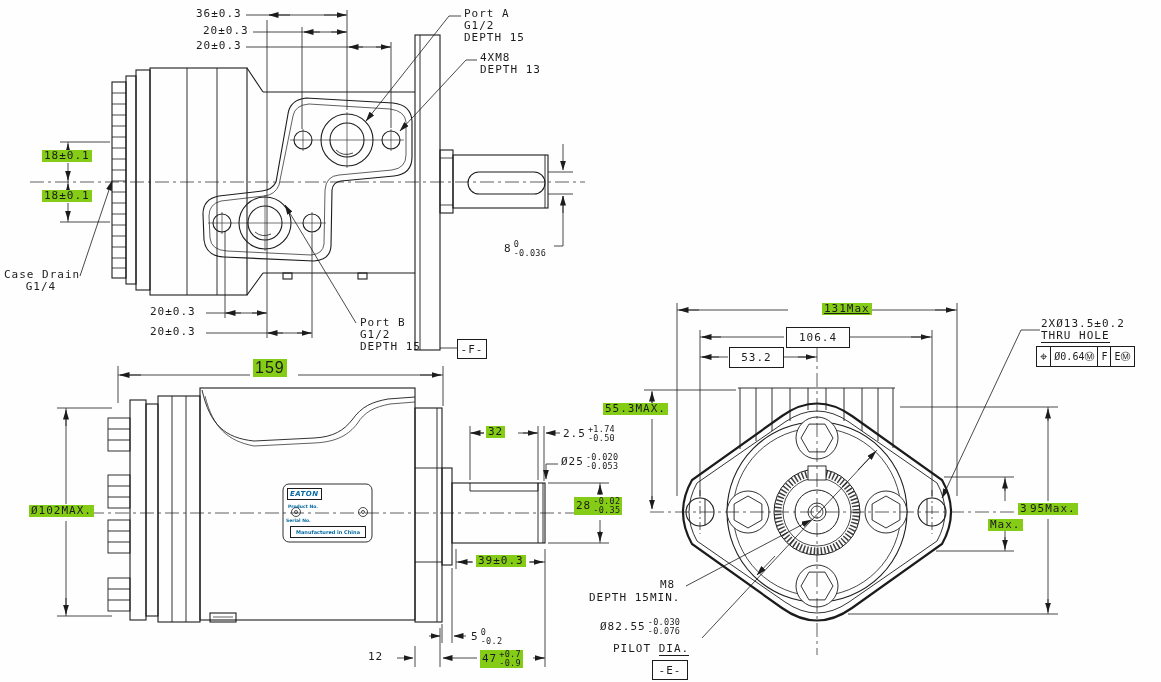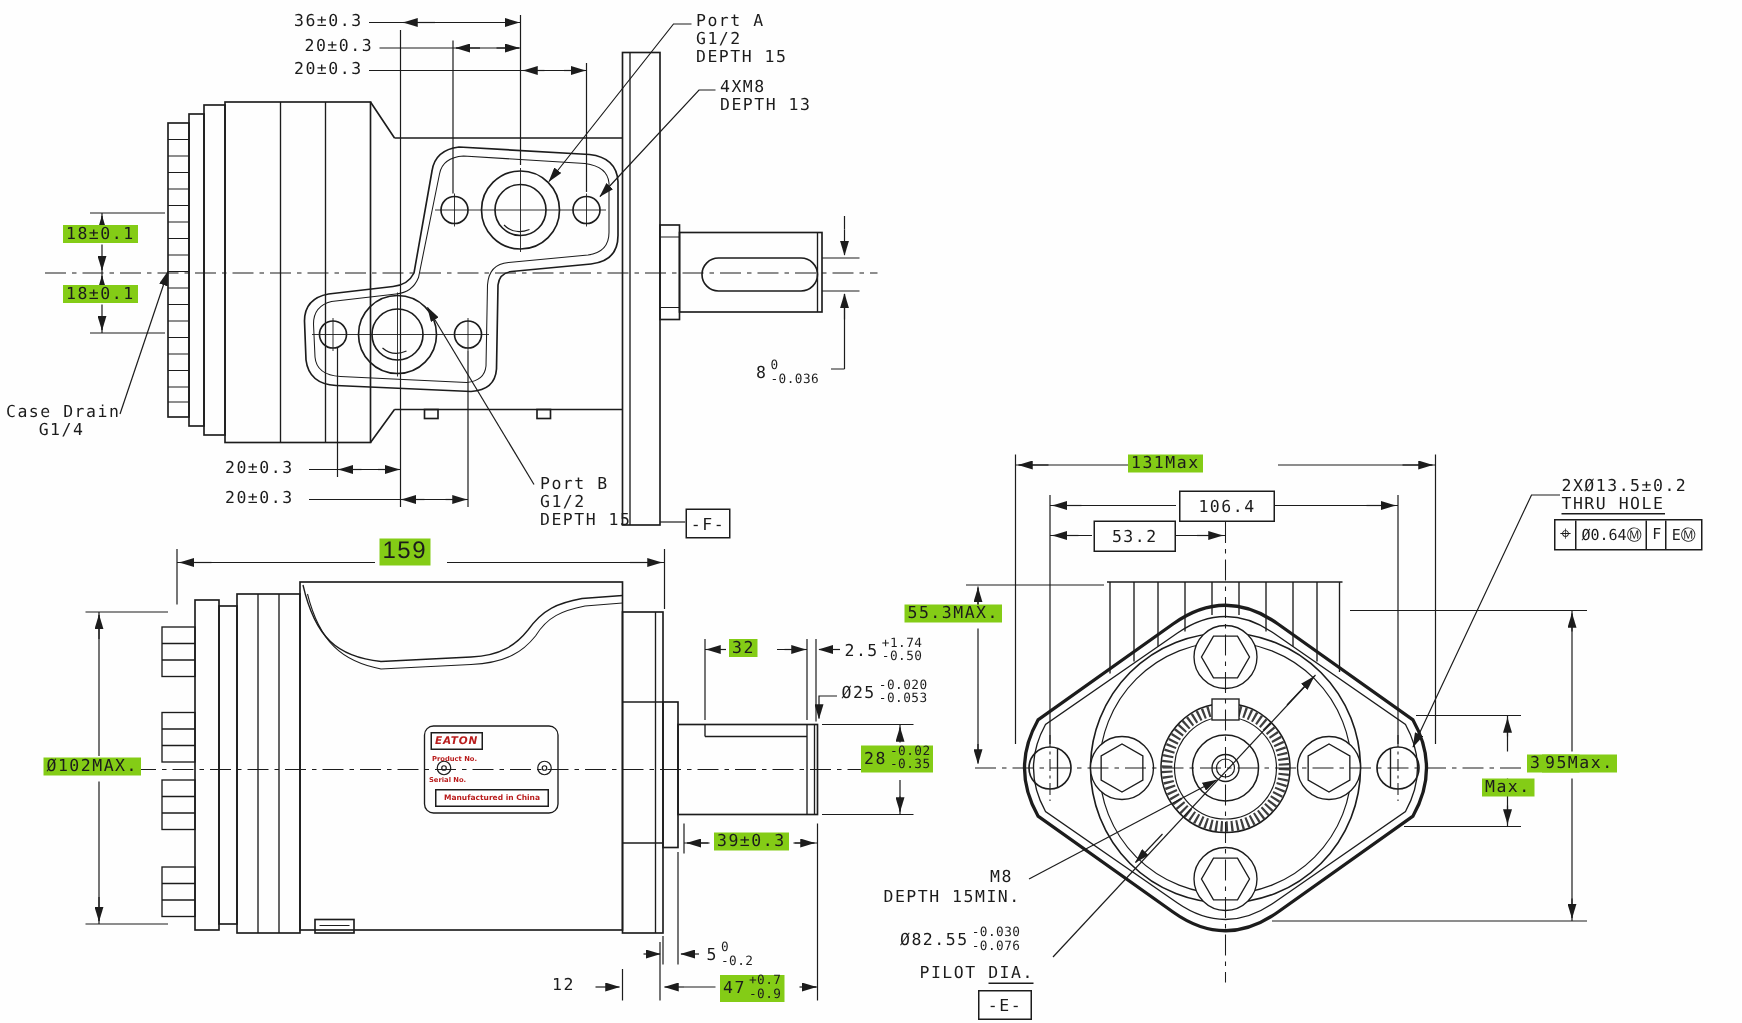--- a/index.html
+++ b/index.html
@@ -15,21 +15,21 @@
   .stack{display:inline-flex;flex-direction:column;font-size:8.5px;letter-spacing:.3px;line-height:9px;}
   .fbox{position:absolute;border:1.3px solid #1c1c1c;background:#fefefe;display:flex;
         align-items:center;justify-content:center;font:11px "DejaVu Sans Mono",monospace;
         letter-spacing:1px;color:#1c1c1c;}
   .gdt{position:absolute;display:flex;border:1.3px solid #1c1c1c;background:#fefefe;height:19px;}
   .gdt span{display:flex;align-items:center;justify-content:center;height:100%;
         font:10px "DejaVu Sans Mono","DejaVu Sans",monospace;color:#1c1c1c;border-right:1.3px solid #1c1c1c;
         padding:0 3px;letter-spacing:0;}
   .gdt span:last-child{border-right:none;}
   .ul{border-bottom:1px solid #1c1c1c;}
-  .np{position:absolute;left:283px;top:484px;width:89px;height:58px;color:#b91c1c;}
+  .np{position:absolute;left:283px;top:484px;width:89px;height:58px;color:#0369a1;}
   .np-logo{position:absolute;left:4px;top:4px;border:1px solid #1c1c1c;font:bold italic 7px "DejaVu Sans",sans-serif;
         padding:1px 2px;letter-spacing:.5px;}
   .np-t1{position:absolute;left:5px;top:20px;font:4.5px "DejaVu Sans",sans-serif;font-weight:bold;}
   .np-t2{position:absolute;left:3px;top:34px;font:4.5px "DejaVu Sans",sans-serif;font-weight:bold;}
   .np-mfg{position:absolute;left:7px;top:42px;width:74px;height:10px;border:1px solid #1c1c1c;
         font:5px "DejaVu Sans",sans-serif;font-weight:bold;display:flex;align-items:center;justify-content:center;}
 </style>
 </head>
 <body>
 
@@ -343,21 +343,21 @@
         <span>-0.9</span>
       </span>
 </div>
 <div class="np">
   <span class="np-logo">EATON</span>
   <span class="np-t1">Product No.</span>
   <span class="np-t2">Serial No.</span>
   <span class="np-mfg">Manufactured in China</span>
 </div>
 
-<div class="lbl bg" style="left:752px;top:303px;">131Max</div>
+<div class="lbl bg" style="left:822px;top:303px;text-decoration:underline;">131Max</div>
 <div class="fbox" style="left:786px;top:327px;width:62px;height:19px;">106.4</div>
 <div class="fbox" style="left:729px;top:347px;width:53px;height:19px;">53.2</div>
 <div class="lbl bg" style="left:603px;top:403px;">55.3MAX.</div>
 <div class="lbl" style="left:1041px;top:318px;">2XØ13.5±0.2</div>
 <div class="lbl ul" style="left:1041px;top:330px;">THRU HOLE</div>
 <div class="gdt" style="left:1036px;top:346px;">
   <span style="font-size:13px;">⌖</span>
   <span>Ø0.64Ⓜ</span>
   <span>F</span>
   <span>EⓂ</span>

